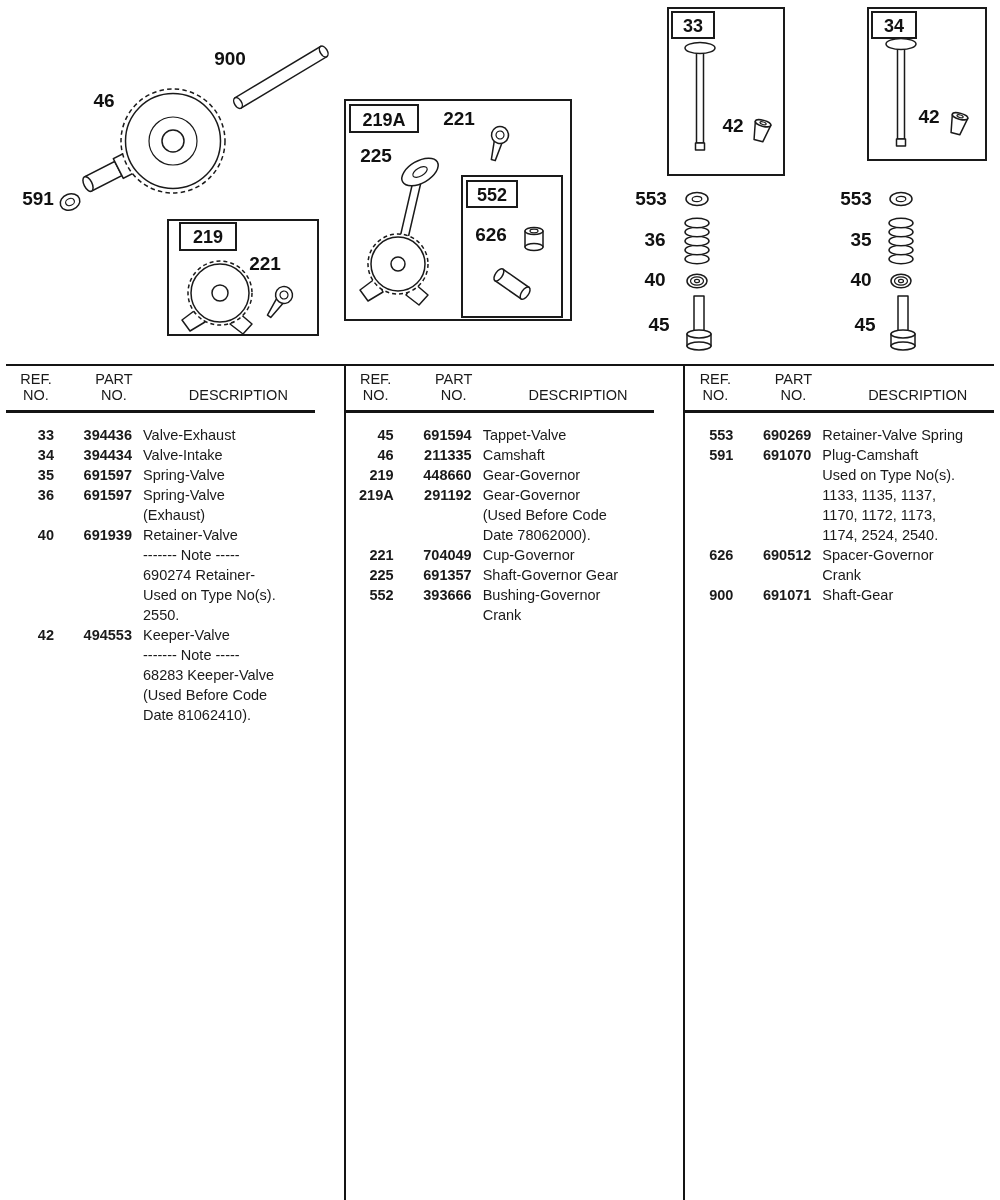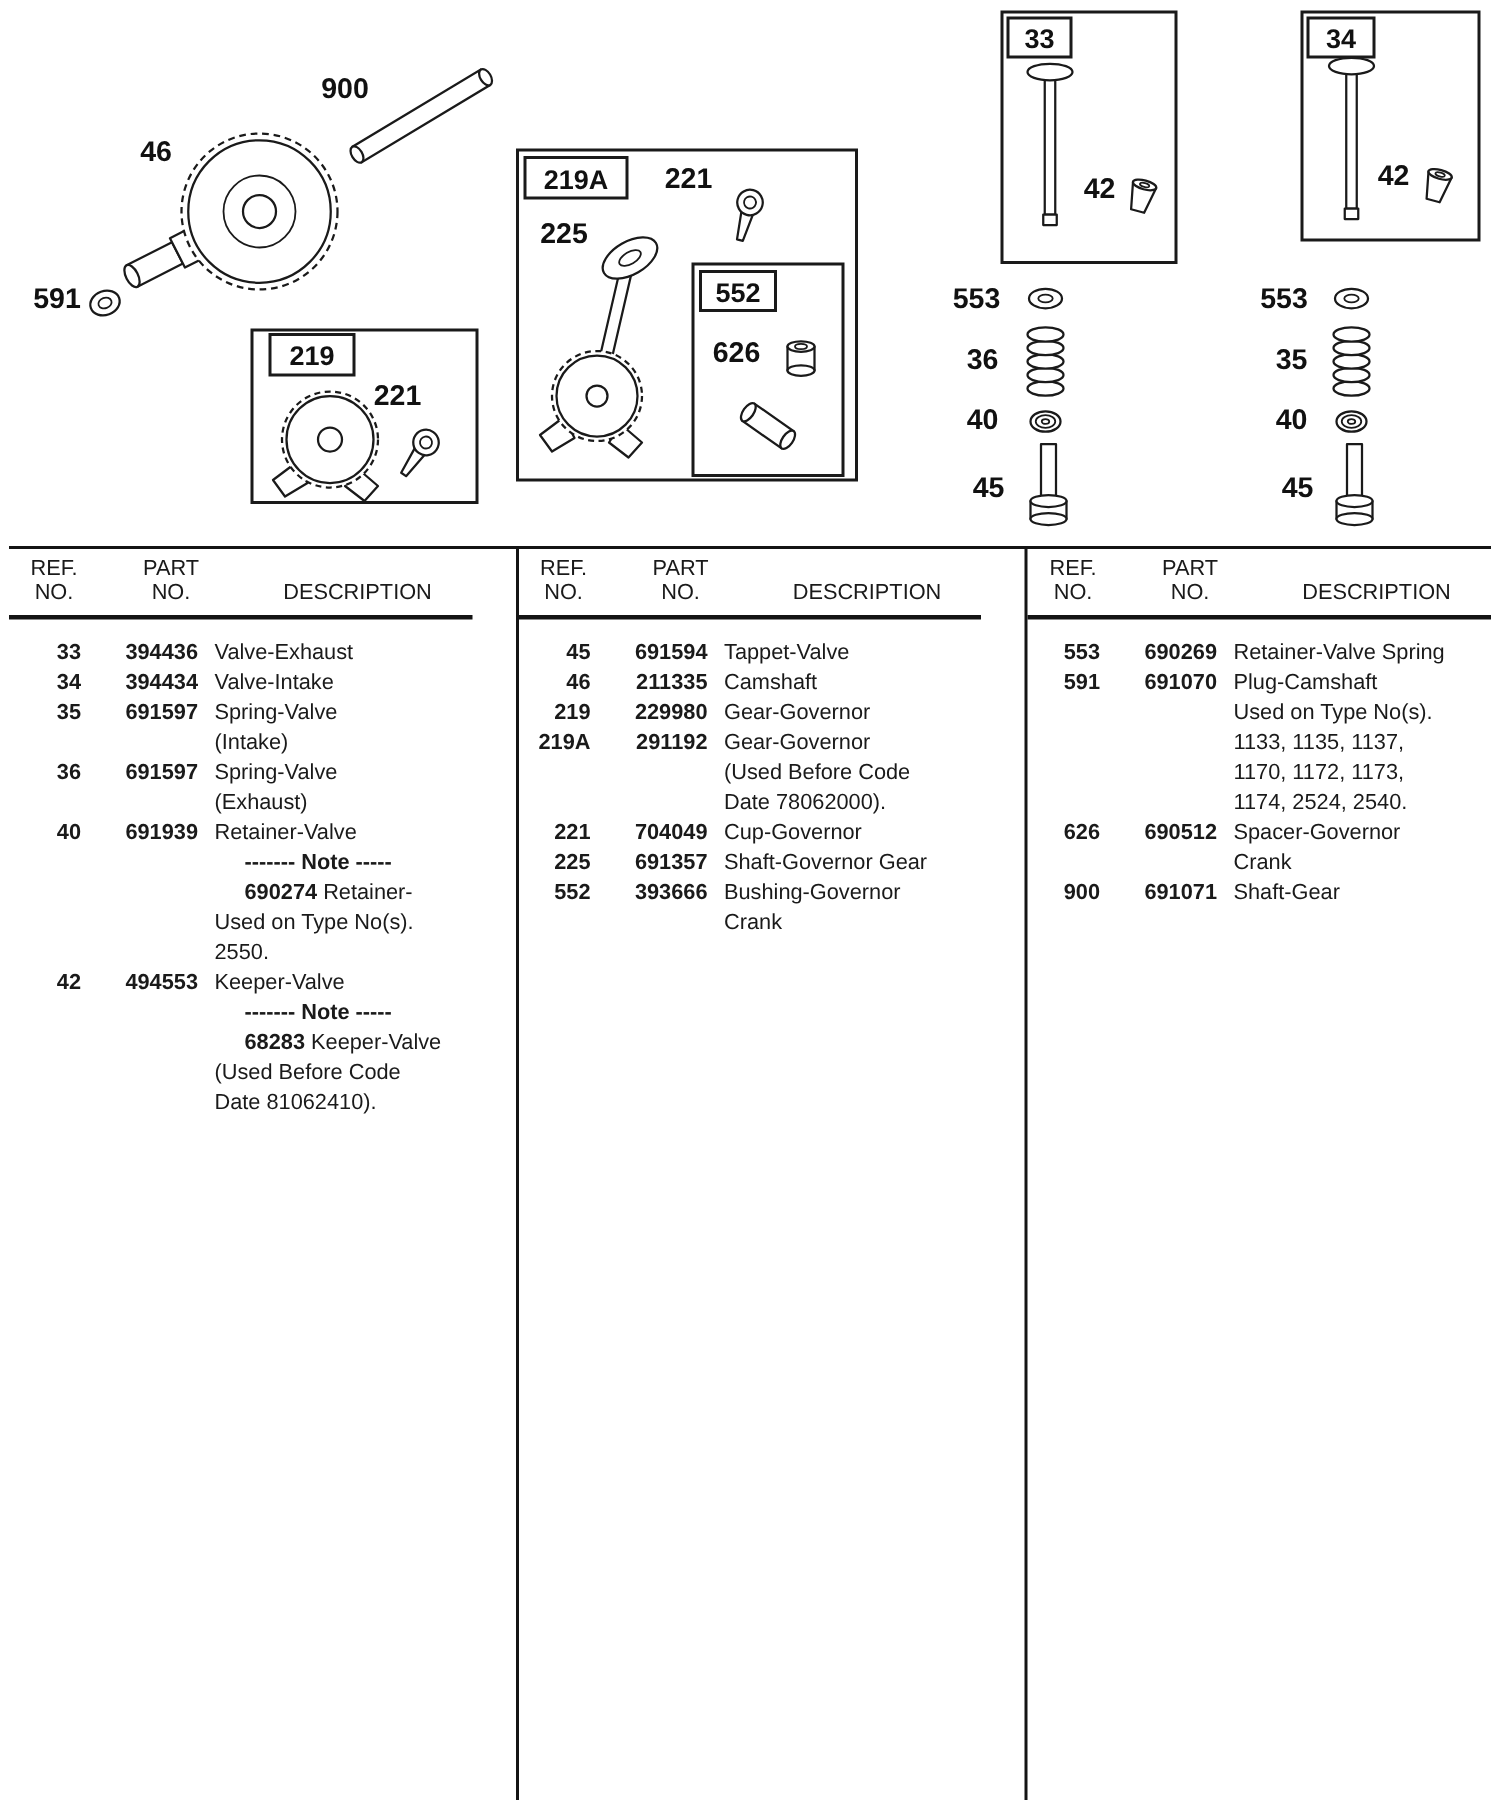--- a/index.html
+++ b/index.html
@@ -24,21 +24,21 @@
   .thead{display:flex;align-items:flex-end;padding:5px 0 7px;border-bottom:3px solid #141414;}
   .hc{display:flex;flex-direction:column;align-items:center;font-size:14.5px;line-height:16px;}
   .hc.ref{width:60px;}
   .hc.part{width:96px;}
   .hc.desc{flex:1;}
   .col-body{padding-top:12px;}
   .prow{display:flex;font-size:14.5px;line-height:20px;}
   .prow .ref{width:48px;text-align:right;font-weight:700;flex:none;}
   .prow .part{width:78px;text-align:right;font-weight:700;flex:none;}
   .prow .desc{flex:1;padding-left:11px;min-width:0;}
-  .b{font-weight:700;margin-left:20px;}
+  .b{font-weight:400;}
 </style>
 </head>
 <body>
 
 <div class="page">
 
   <svg class="diagram" viewBox="0 0 1000 362">
     <defs>
       <g id="washer">
         <ellipse class="ps" rx="11" ry="6.5"></ellipse>
@@ -255,25 +255,20 @@
             <span class="ref">34</span>
             <span class="part">394434</span>
             <span class="desc"><span>Valve-Intake</span></span>
           </div>
           <div class="prow">
             <span class="ref">35</span>
             <span class="part">691597</span>
             <span class="desc"><span>Spring-Valve</span></span>
           </div>
           <div class="prow">
-            <span class="ref"></span>
-            <span class="part"></span>
-            <span class="desc"><span>(Intake)</span></span>
-          </div>
-          <div class="prow">
             <span class="ref">36</span>
             <span class="part">691597</span>
             <span class="desc"><span>Spring-Valve</span></span>
           </div>
           <div class="prow">
             <span class="ref"></span>
             <span class="part"></span>
             <span class="desc"><span>(Exhaust)</span></span>
           </div>
           <div class="prow">
@@ -348,21 +343,21 @@
             <span class="part">691594</span>
             <span class="desc"><span>Tappet-Valve</span></span>
           </div>
           <div class="prow">
             <span class="ref">46</span>
             <span class="part">211335</span>
             <span class="desc"><span>Camshaft</span></span>
           </div>
           <div class="prow">
             <span class="ref">219</span>
-            <span class="part">229980</span>
+            <span class="part">448660</span>
             <span class="desc"><span>Gear-Governor</span></span>
           </div>
           <div class="prow">
             <span class="ref">219A</span>
             <span class="part">291192</span>
             <span class="desc"><span>Gear-Governor</span></span>
           </div>
           <div class="prow">
             <span class="ref"></span>
             <span class="part"></span>

